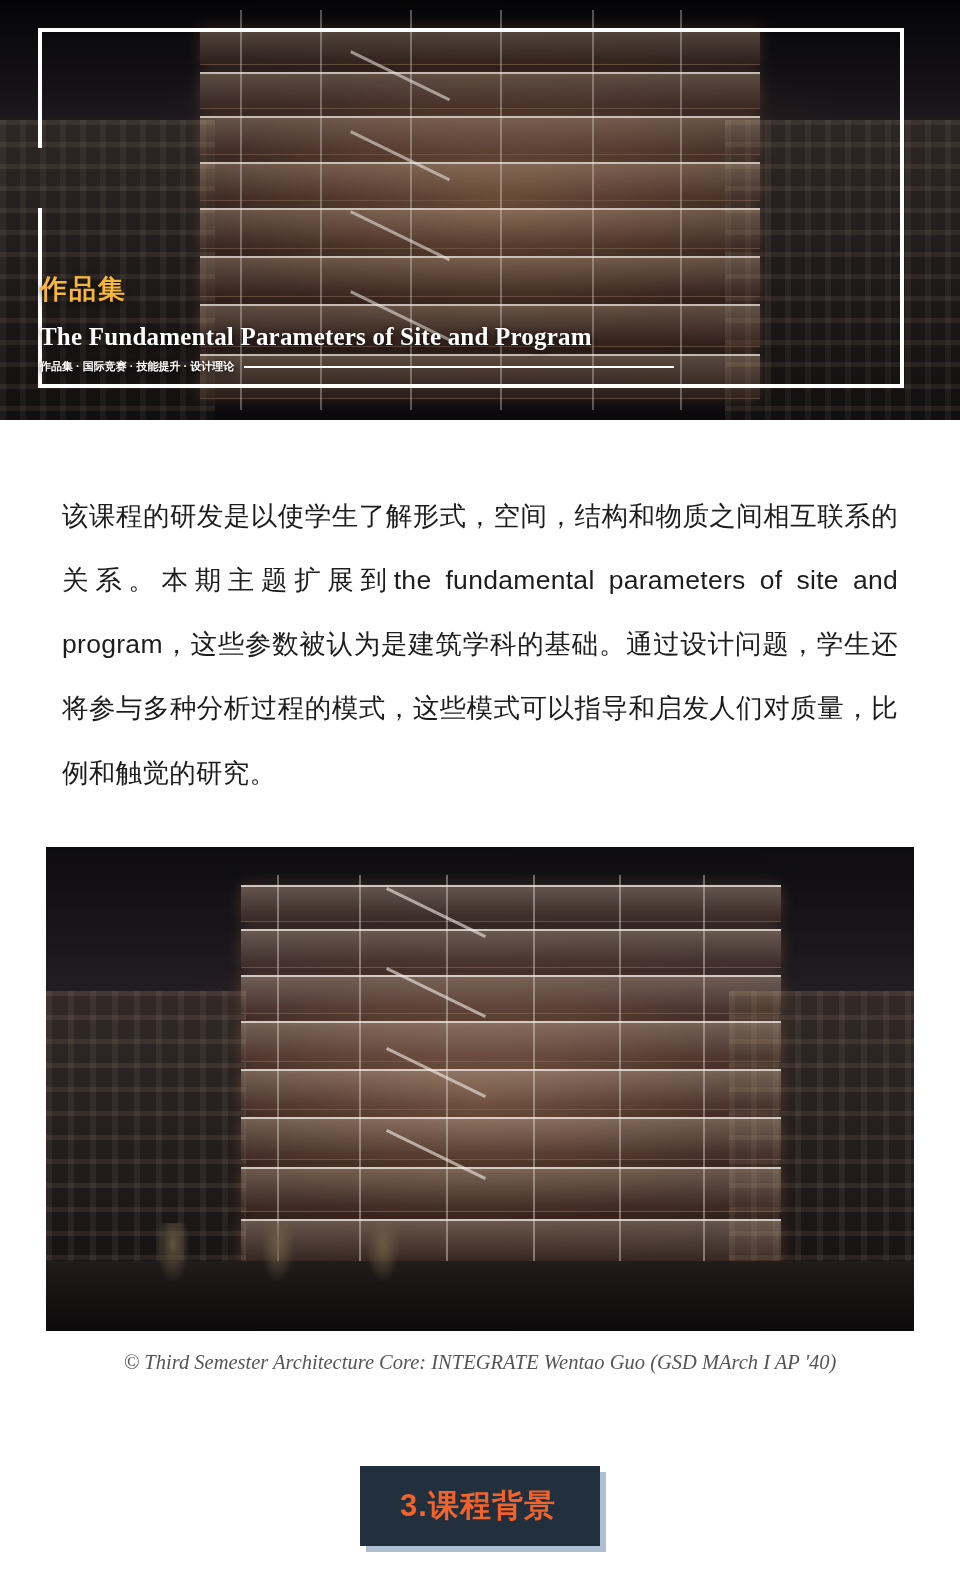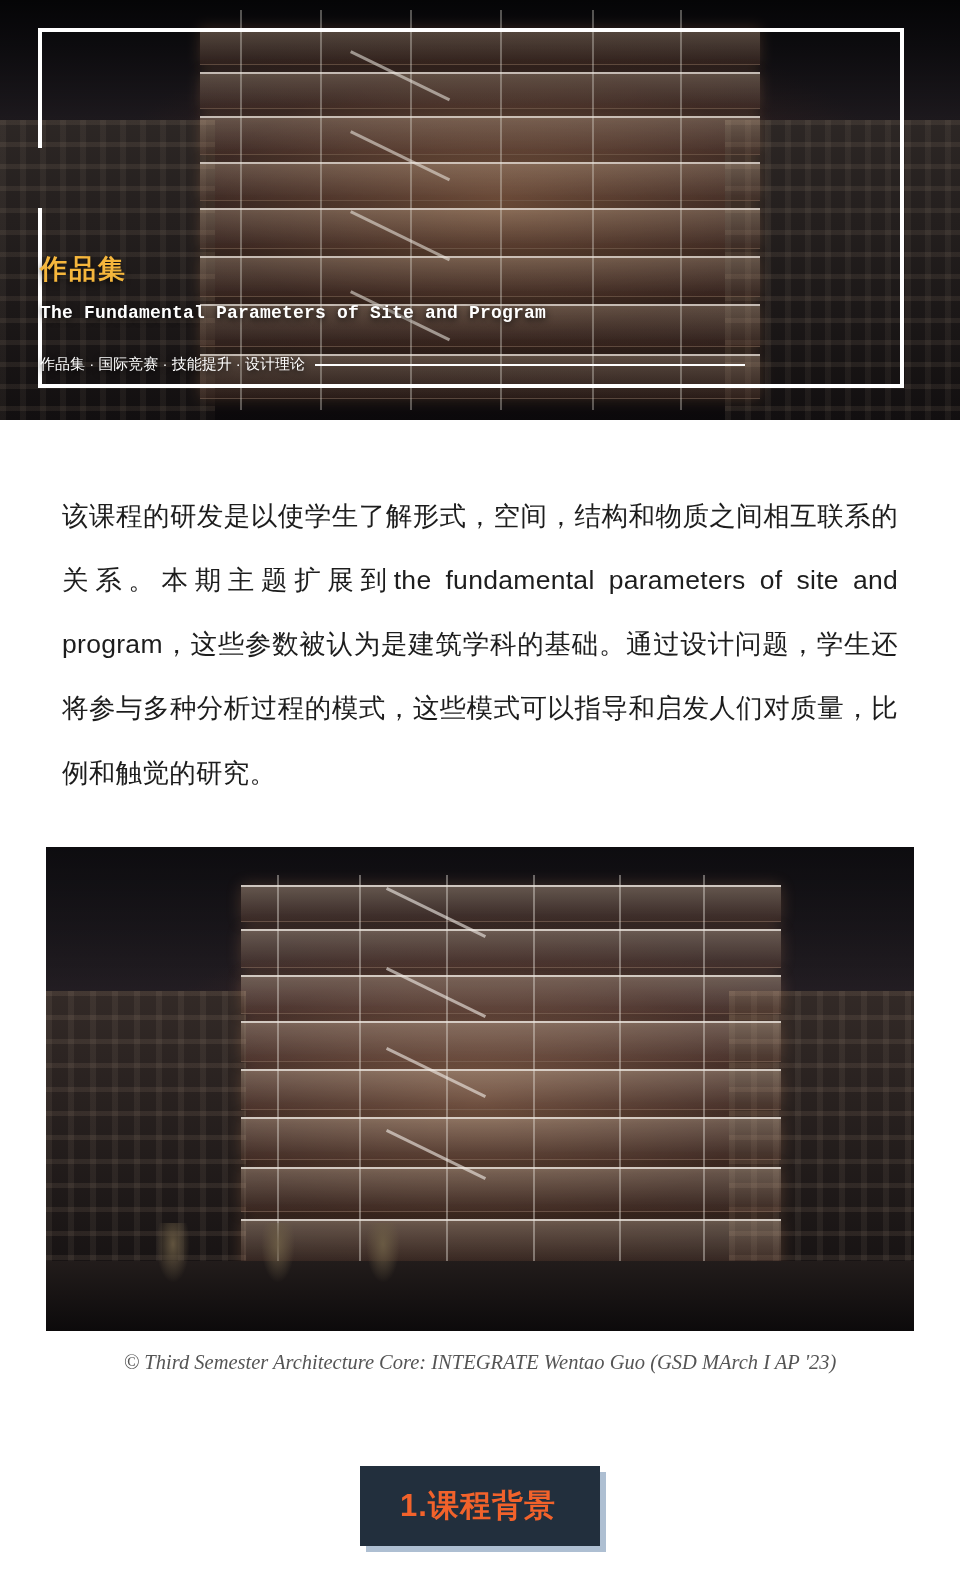--- a/index.html
+++ b/index.html
@@ -115,36 +115,36 @@
   }
   .title-cn {
     font-size: 30px;
     font-weight: bold;
     color: #ffffff;
     letter-spacing: 1.5px;
     margin: 0 0 6px 0;
     text-shadow: 0 2px 7px rgba(0,0,0,0.85);
   }
   .title-en {
-    font-size: 18px;
+    font-size: 25px;
     font-weight: 600;
     color: #ffffff;
     letter-spacing: 0.2px;
-    margin: 0 0 32px 0;
+    margin: 0 0 8px 0;
     text-shadow: 0 2px 7px rgba(0,0,0,0.85);
-    font-family: Liberation Mono, monospace;
+    font-family: Liberation Serif, serif;
   }
   .tagline-row {
     display: flex;
     align-items: center;
     gap: 10px;
   }
   .tagline {
-    font-size: 15px;
-    font-weight: normal;
+    font-size: 11px;
+    font-weight: bold;
     color: #ffffff;
     white-space: nowrap;
     text-shadow: 0 2px 6px rgba(0,0,0,0.85);
   }
   .tagline-rule {
     height: 2px;
     width: 430px;
     background: #ffffff;
   }
 
@@ -324,18 +324,18 @@
       <div class="stair" style="left:140px;top:36px;width:110px;height:3px;transform:rotate(26deg);"></div>
       <div class="stair" style="left:140px;top:116px;width:110px;height:3px;transform:rotate(26deg);"></div>
       <div class="stair" style="left:140px;top:196px;width:110px;height:3px;transform:rotate(26deg);"></div>
       <div class="stair" style="left:140px;top:278px;width:110px;height:3px;transform:rotate(26deg);"></div>
     </div>
     <div class="fig-ground"></div>
     <div class="fig-tree" style="left:110px;"></div>
     <div class="fig-tree" style="left:215px;"></div>
     <div class="fig-tree" style="left:320px;"></div>
   </div>
-  <div class="caption">© Third Semester Architecture Core: INTEGRATE Wentao Guo (GSD MArch I AP '23)</div>
+  <div class="caption">© Third Semester Architecture Core: INTEGRATE Wentao Guo (GSD MArch I AP '40)</div>
 </div>
 
 <div class="section-badge-wrap">
-  <div class="section-badge">1.课程背景</div>
+  <div class="section-badge">3.课程背景</div>
 </div>
 
 </body></html>

